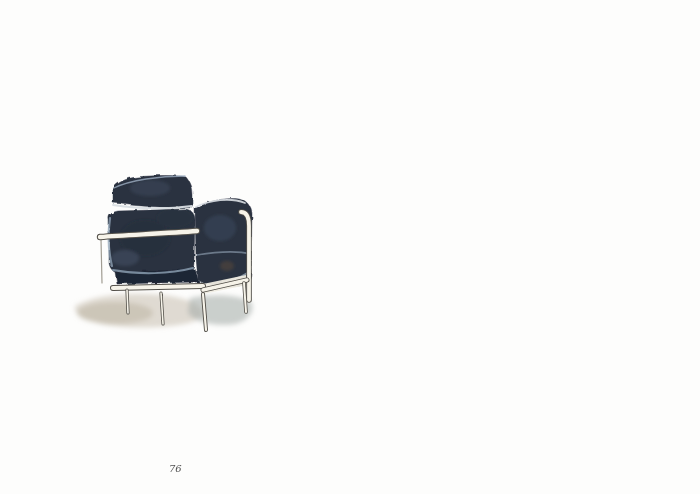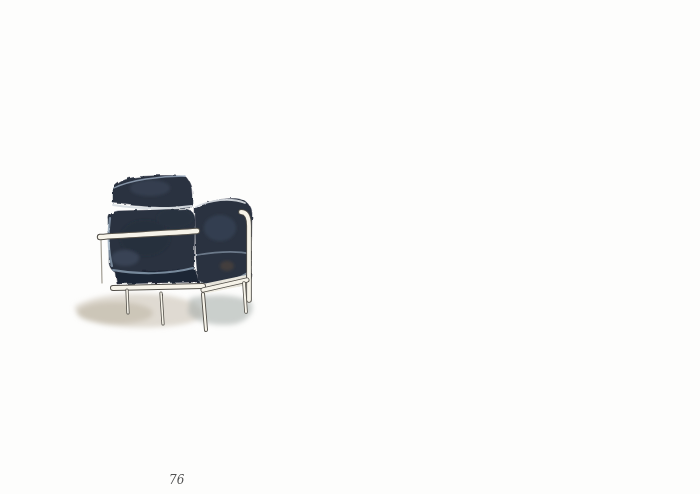--- a/index.html
+++ b/index.html
@@ -13,21 +13,21 @@
   .page{position:absolute;top:0;bottom:0;}
   .page-left{left:0;width:350px;}
   .page-right{left:350px;width:350px;}
 
   .illustration{position:absolute;left:55px;top:158px;width:215px;height:175px;}
   .illustration svg{display:block;width:100%;height:100%;}
 
   .pagenum{
     position:absolute;top:463px;
     font-family:"DejaVu Serif",serif;font-style:italic;
-    font-size:12px;color:#515151;margin-top:10px;
+    font-size:10px;color:#515151;
   }
   .pagenum-left{left:169px;}
 </style>
 </head>
 <body>
 
 <div class="spread">
 
   <div class="page page-left">
 

